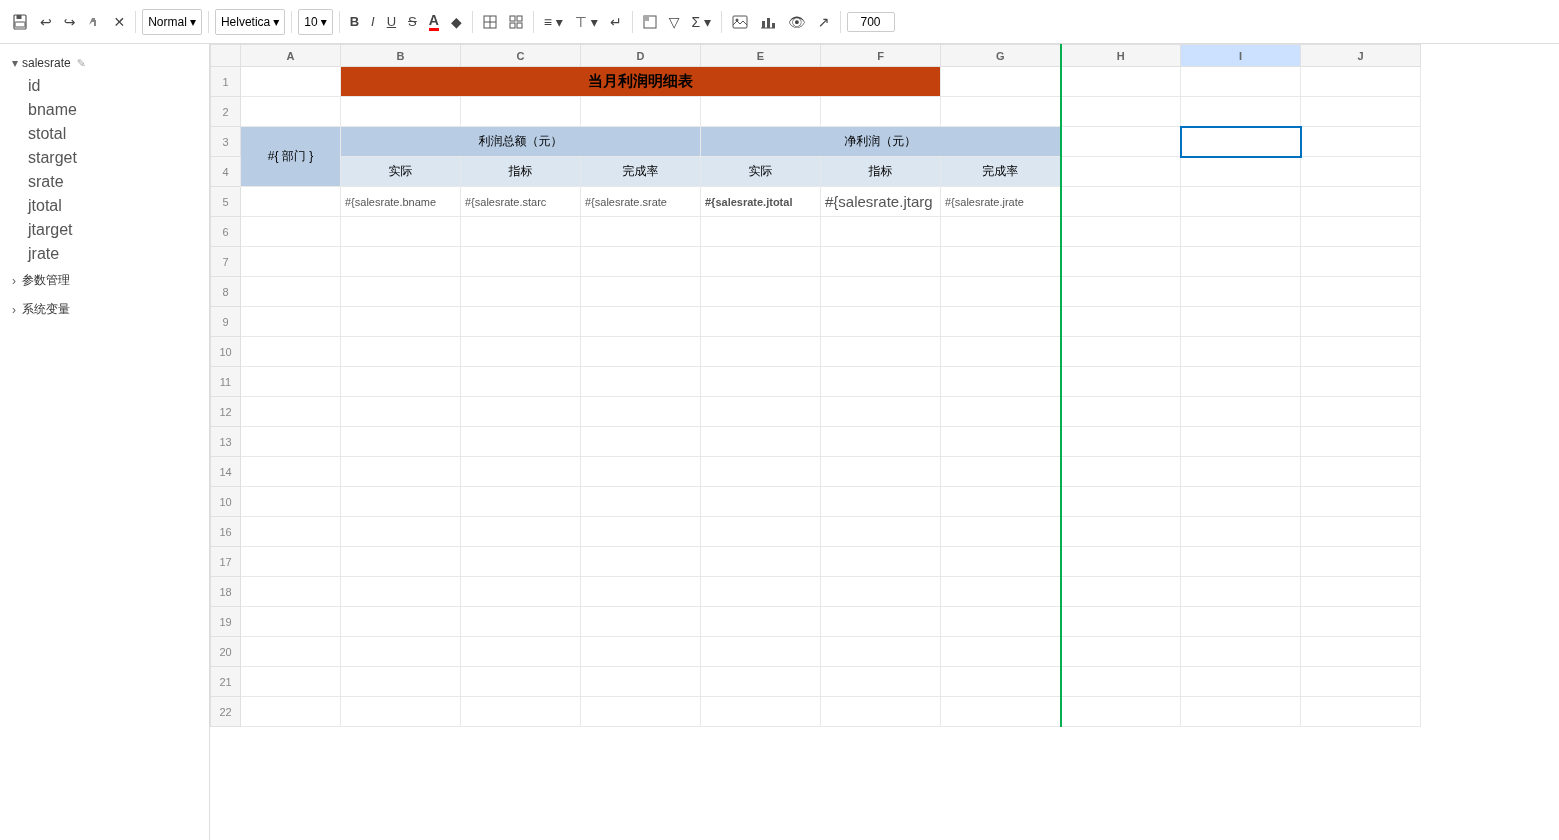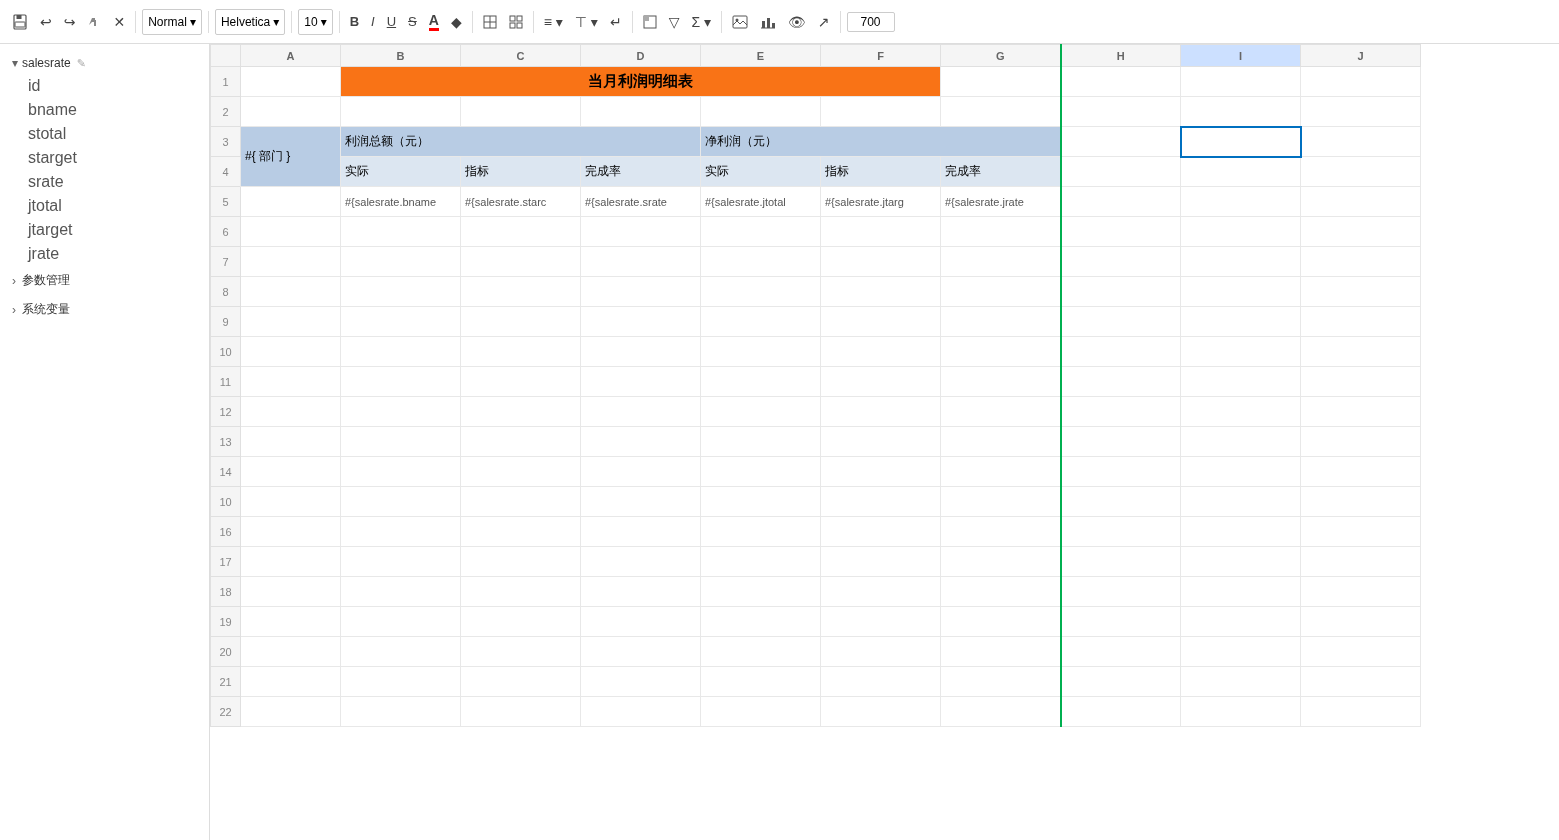--- a/index.html
+++ b/index.html
@@ -103,29 +103,29 @@
     .cell {
       border: 1px solid #e8e8e8;
       padding: 2px 4px;
       font-size: 12px;
       height: 30px;
       min-width: 30px;
       white-space: nowrap;
       overflow: hidden;
       text-overflow: ellipsis;
     }
-    .cell-center { }
+    .cell-center { text-align: center; }
     .cell-blue-bg { background-color: #b8cce4; }
     .cell-light-blue-bg { background-color: #dce6f1; }
     .cell-selected { border: 2px solid #0070c0 !important; }
 
     
     .title-cell {
       text-align: center; font-weight: bold; font-size: 15px;
-      background: #f97316;
+      background: #c2410c;
       margin-left: 23px;
     }
 
     
     .col-rn  { width: 30px; }
     .col-a   { width: 100px; }
     .col-b   { width: 120px; }
     .col-c   { width: 120px; }
     .col-d   { width: 120px; }
     .col-e   { width: 120px; }
@@ -369,24 +369,24 @@
           <td class="cell"></td>
           <td class="cell" style="font-size:11px; color:#555;">
             <span>#{salesrate.bname</span>
           </td>
           <td class="cell" style="font-size:11px; color:#555;">
             <span>#{salesrate.starc</span>
           </td>
           <td class="cell" style="font-size:11px; color:#555;">
             <span>#{salesrate.srate</span>
           </td>
-          <td class="cell" style="font-size:11px; color:#555;">
+          <td class="cell" style="font-size:11px; color:#555;font-weight:bold;">
             <span>#{salesrate.jtotal</span>
           </td>
-          <td class="cell" style="font-size:11px; color:#555;">
+          <td class="cell" style="font-size:15px; color:#555;">
             <span>#{salesrate.jtarg</span>
           </td>
           <td class="cell" style="font-size:11px; color:#555; border-right: 2px solid #00b050;">
             <span>#{salesrate.jrate</span>
           </td>
           <td class="cell"></td>
           <td class="cell"></td>
           <td class="cell"></td>
         </tr>
 

